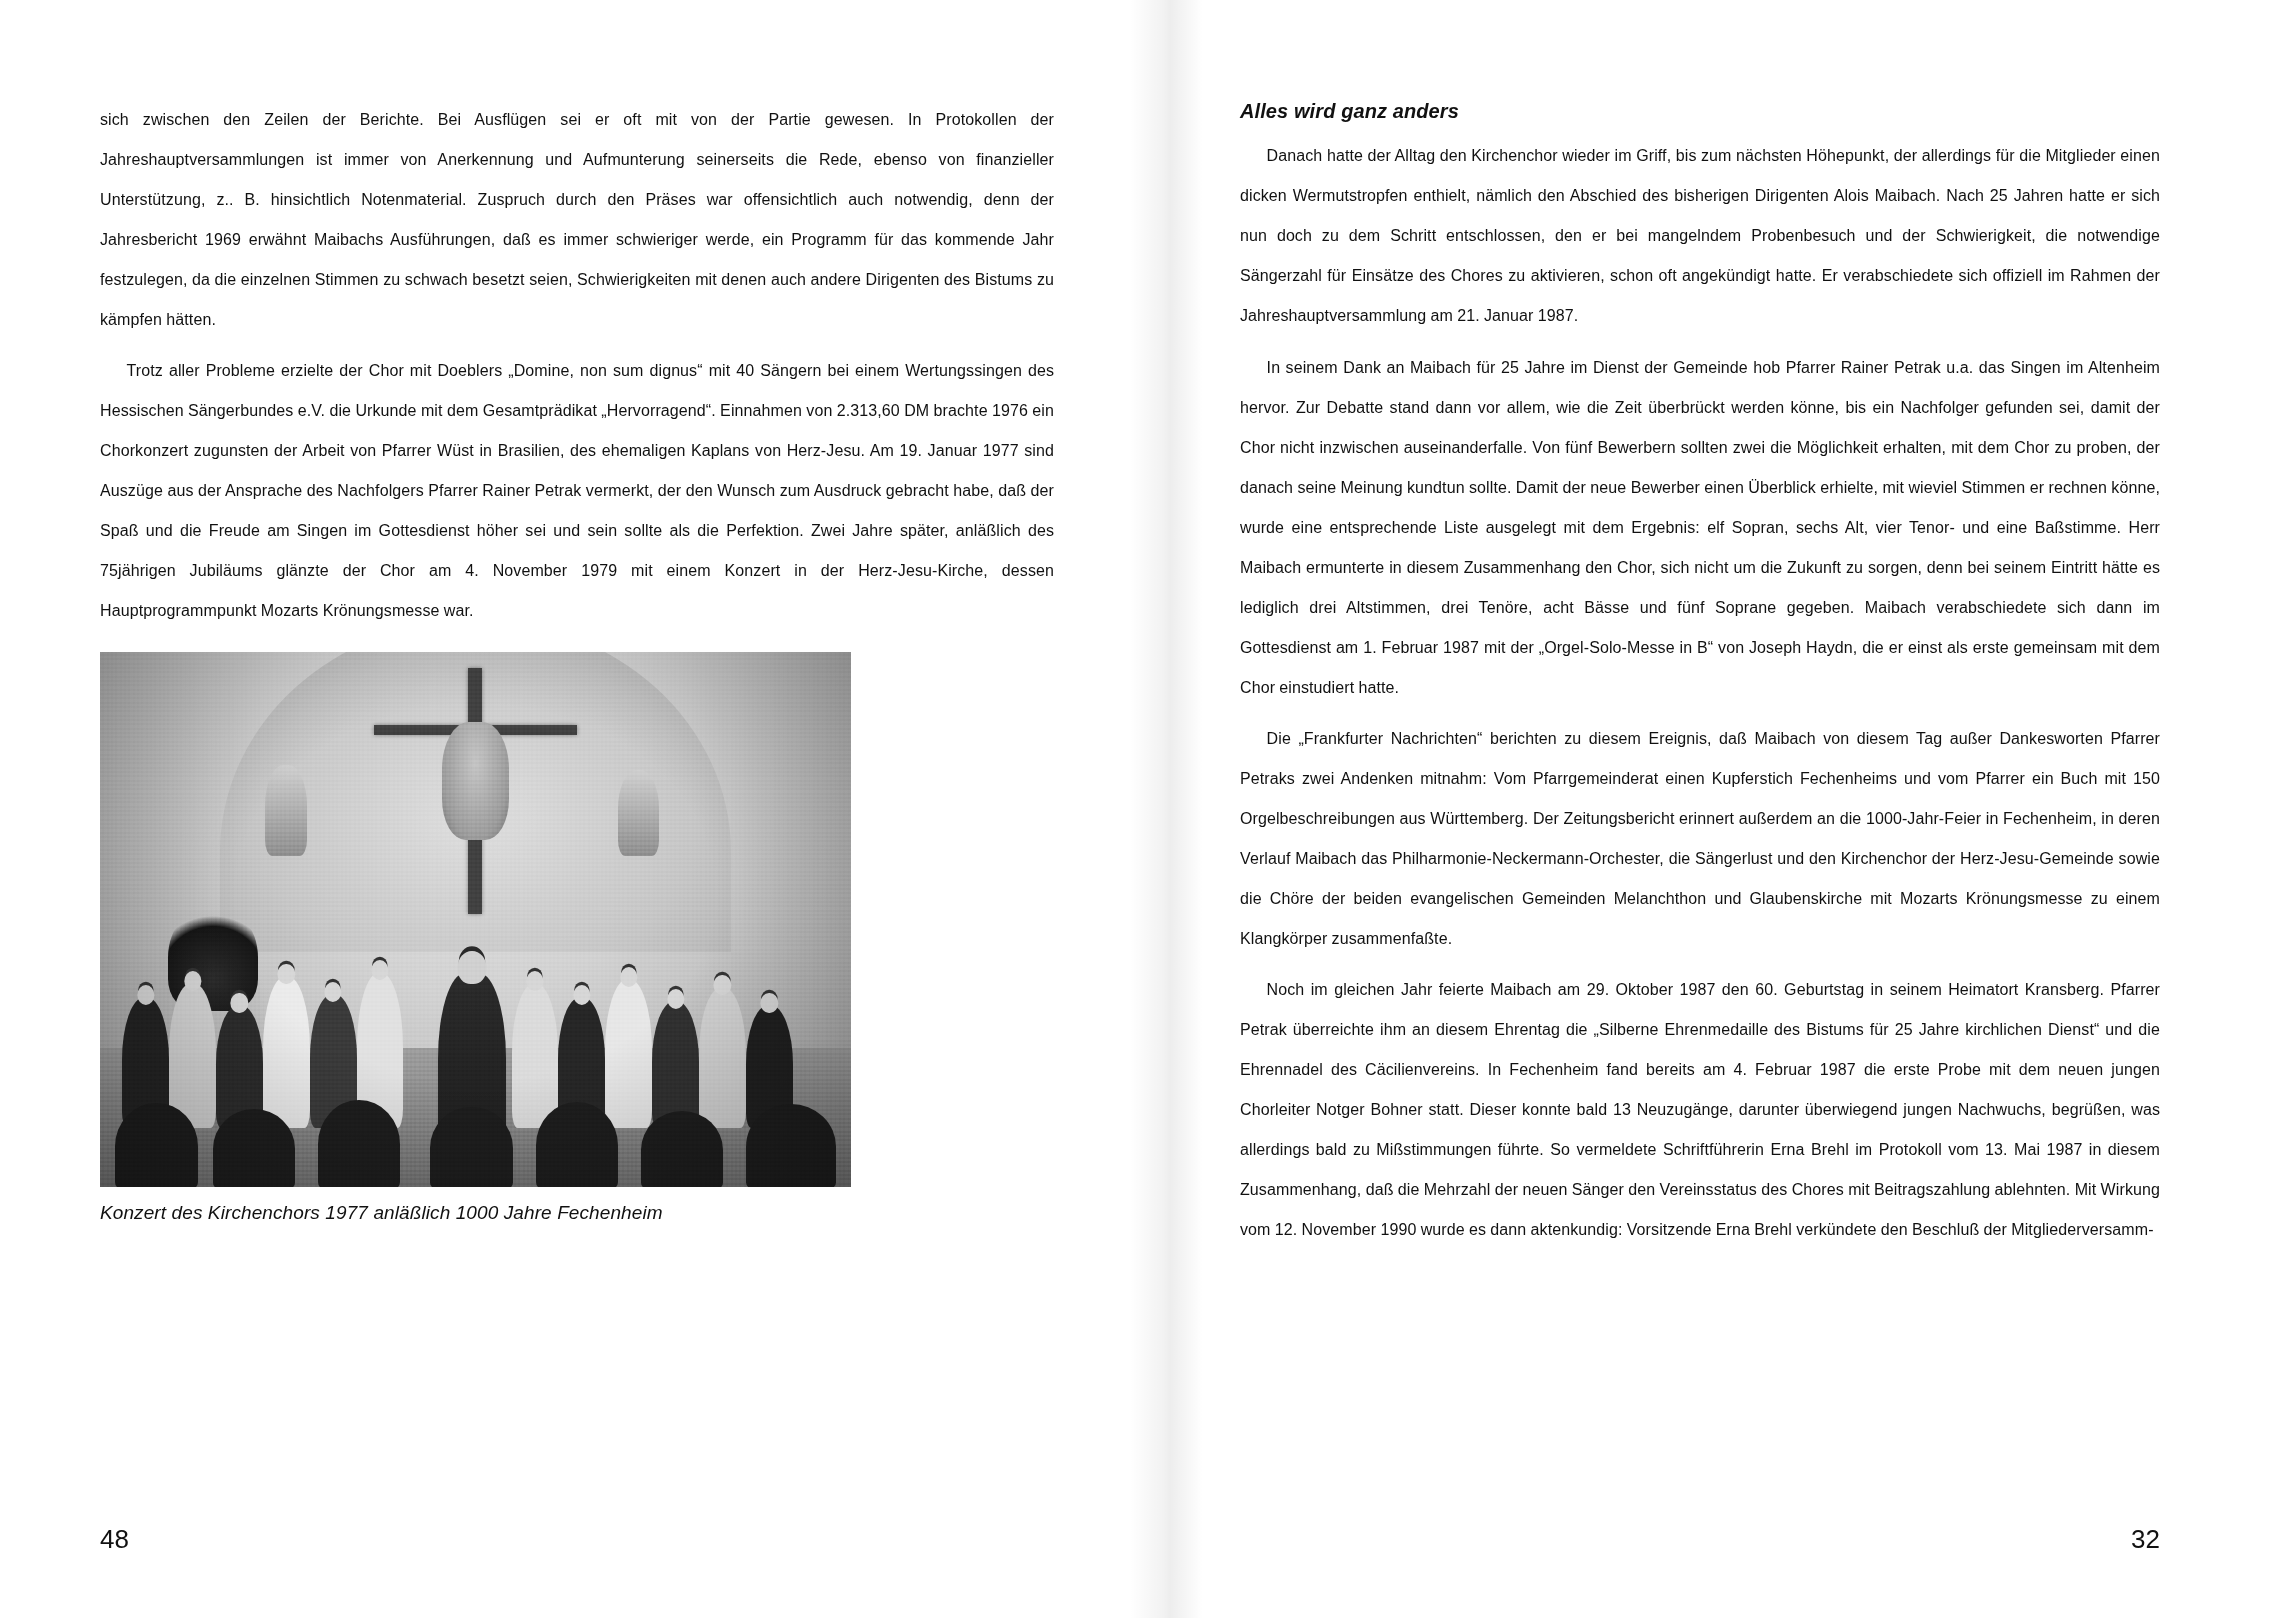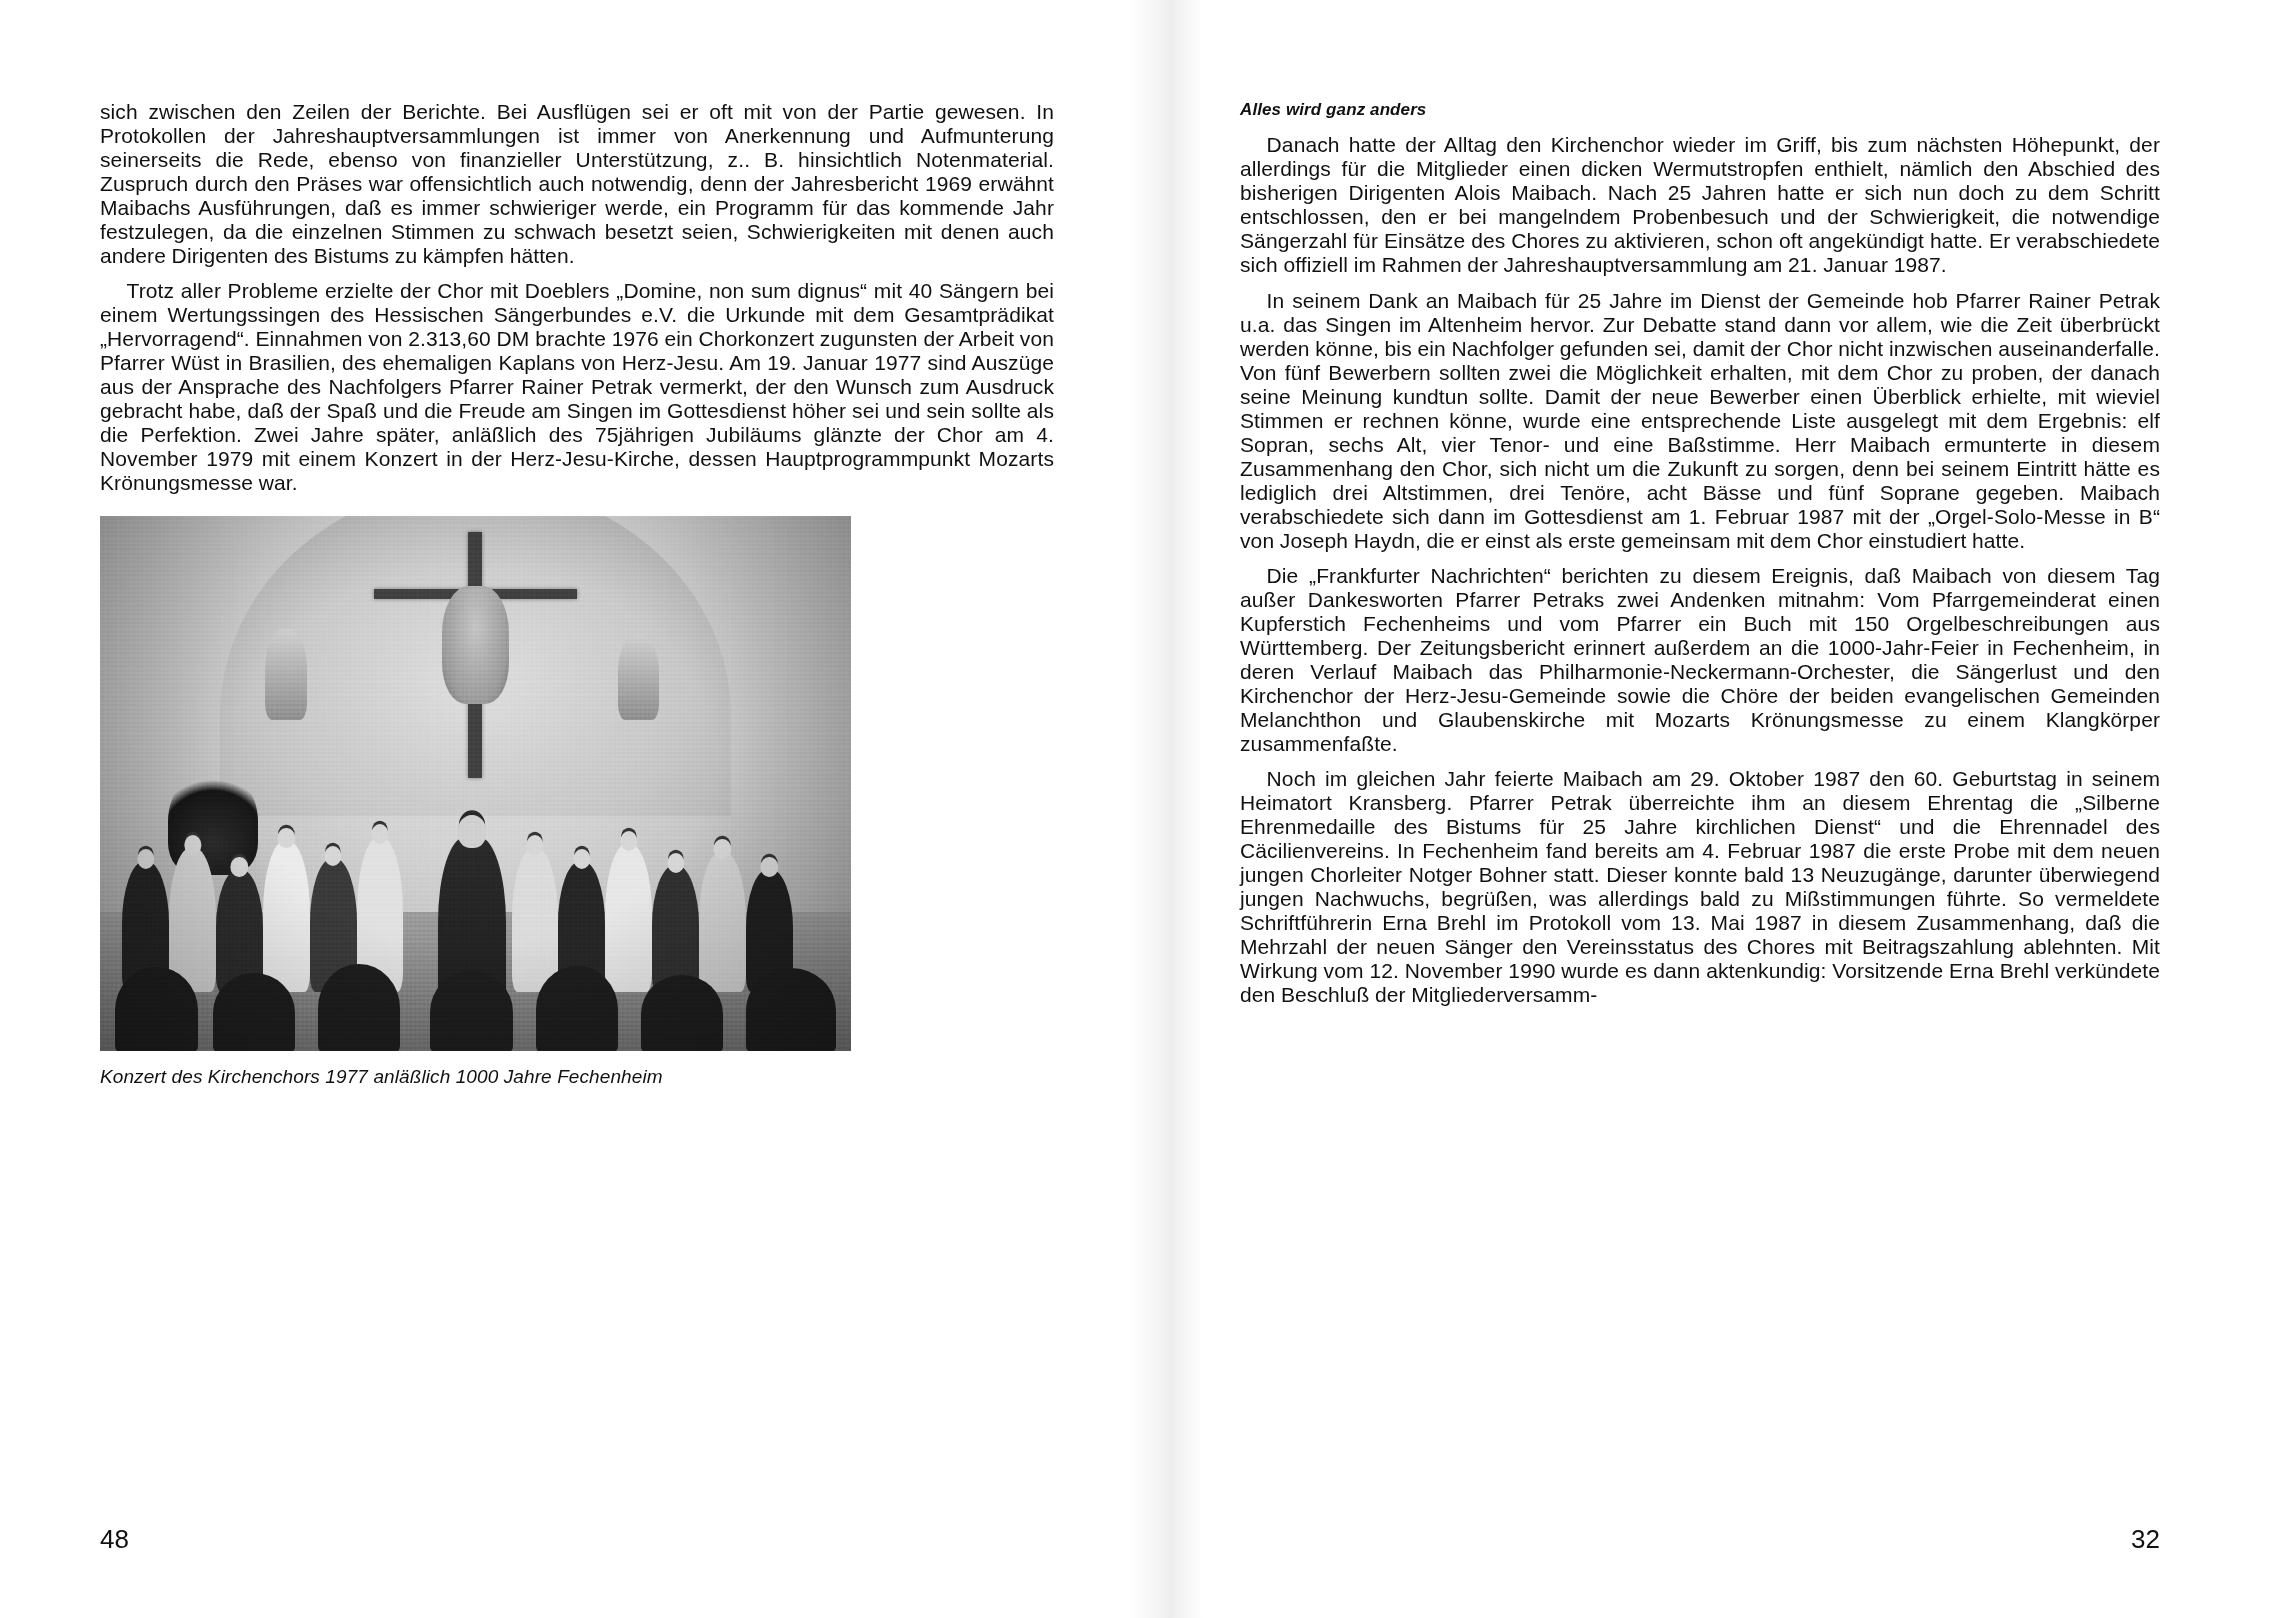--- a/index.html
+++ b/index.html
@@ -37,32 +37,32 @@
   .gutter {
     position: absolute;
     top: 0;
     left: 1130px;
     width: 73px;
     height: 100%;
     background: linear-gradient(to right, rgba(0,0,0,0.00) 0%, rgba(0,0,0,0.05) 45%, rgba(0,0,0,0.07) 55%, rgba(0,0,0,0.00) 100%);
     pointer-events: none;
   }
   p.body {
-    font-size: 21px;
-    line-height: 24px;
+    font-size: 16px;
+    line-height: 40px;
     text-align: justify;
     margin: 0 0 11.3px 0;
     letter-spacing: 0.1px;
     word-spacing: -0.3px;
   }
   p.body.indent {
     text-indent: 26.6px;
   }
   h2.section-heading {
-    font-size: 17px;
+    font-size: 20px;
     font-weight: bold;
     font-style: italic;
     margin: 0 0 13.3px 0;
     letter-spacing: 0.1px;
   }
   .figure {
     margin: 21px 0 0 0;
     width: 643px;
   }
   .photo {

